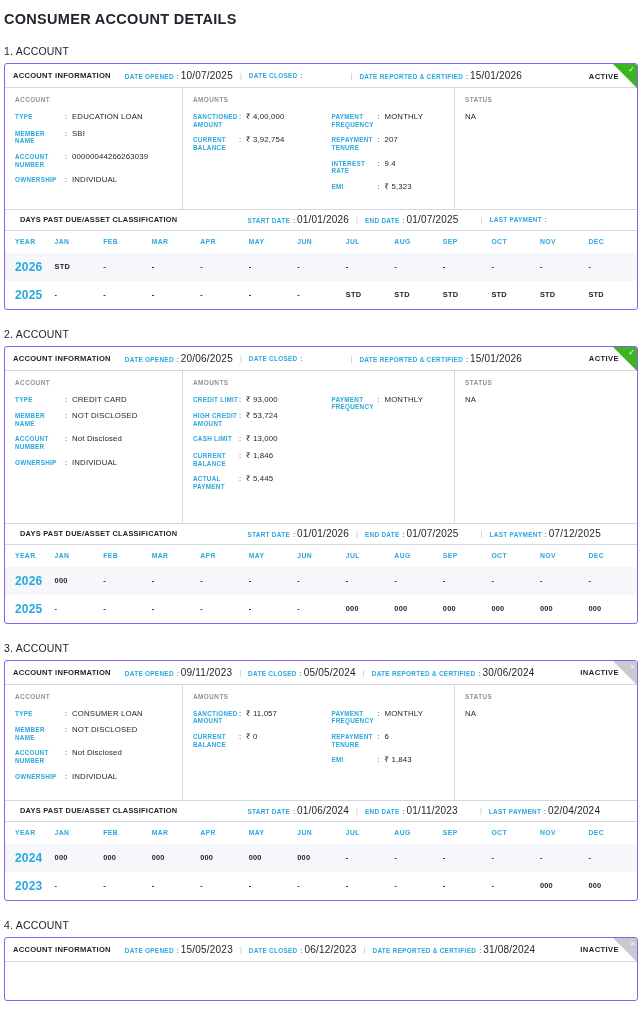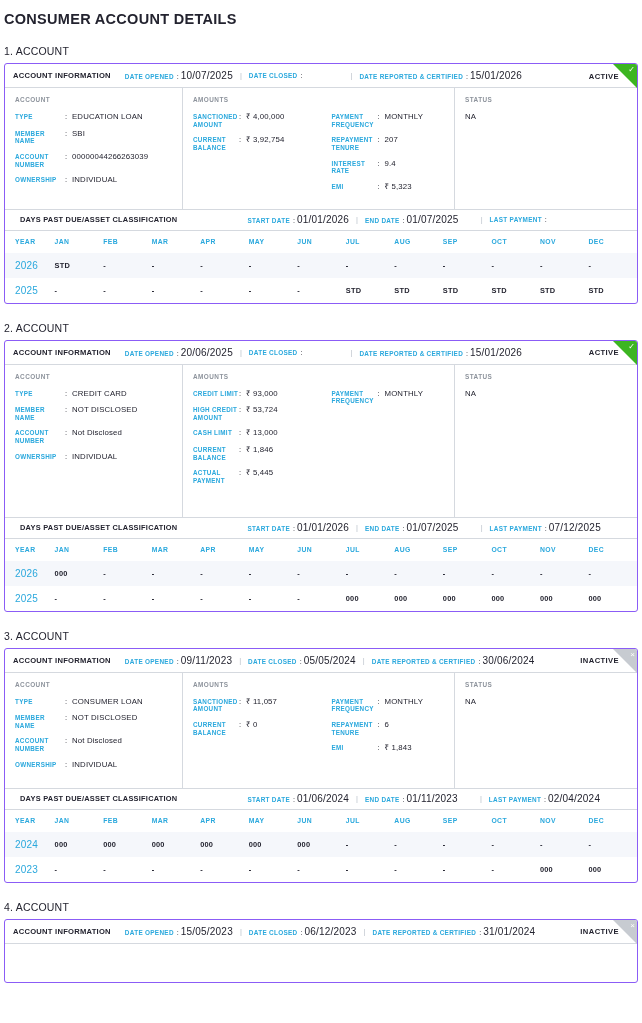--- a/index.html
+++ b/index.html
@@ -167,22 +167,22 @@
     font-size: 7.4px;
     color: #23232f;
     text-align: left;
     padding: 7px 0;
     height: 23px;
     font-weight: bold;
     letter-spacing: 0.2px;
   }
   table.dpd td.year {
     color: #2aa8dd;
-    font-weight: normal;
-    font-size: 10px;
+    font-weight: bold;
+    font-size: 12px;
   }
   table.dpd tr.alt { background: #f5f7fb; }
   table.dpd th:first-child, table.dpd td:first-child { padding-left: 10px; }
   table.dpd col.c-year { width: 46px; }
   table.dpd col.c-m { width: 45px; }
 
   .empty-body { height: 38px; }
 </style>
 </head>
 <body>
@@ -753,21 +753,21 @@
       <span class="sep">|</span>
       <span class="meta-item">
         <span class="lbl">DATE CLOSED</span>
         <span class="colon">:</span>
         <span class="val">06/12/2023</span>
       </span>
       <span class="sep">|</span>
       <span class="meta-item">
         <span class="lbl">DATE REPORTED &amp; CERTIFIED</span>
         <span class="colon">:</span>
-        <span class="val">31/01/2024</span>
+        <span class="val">31/08/2024</span>
       </span>
       <span class="status-word">INACTIVE</span>
       <span class="ribbon inactive"></span>
       <span class="ribbon-glyph">×</span>
     </div>
     <div class="empty-body"></div>
   </div>
 
 </div>
 

